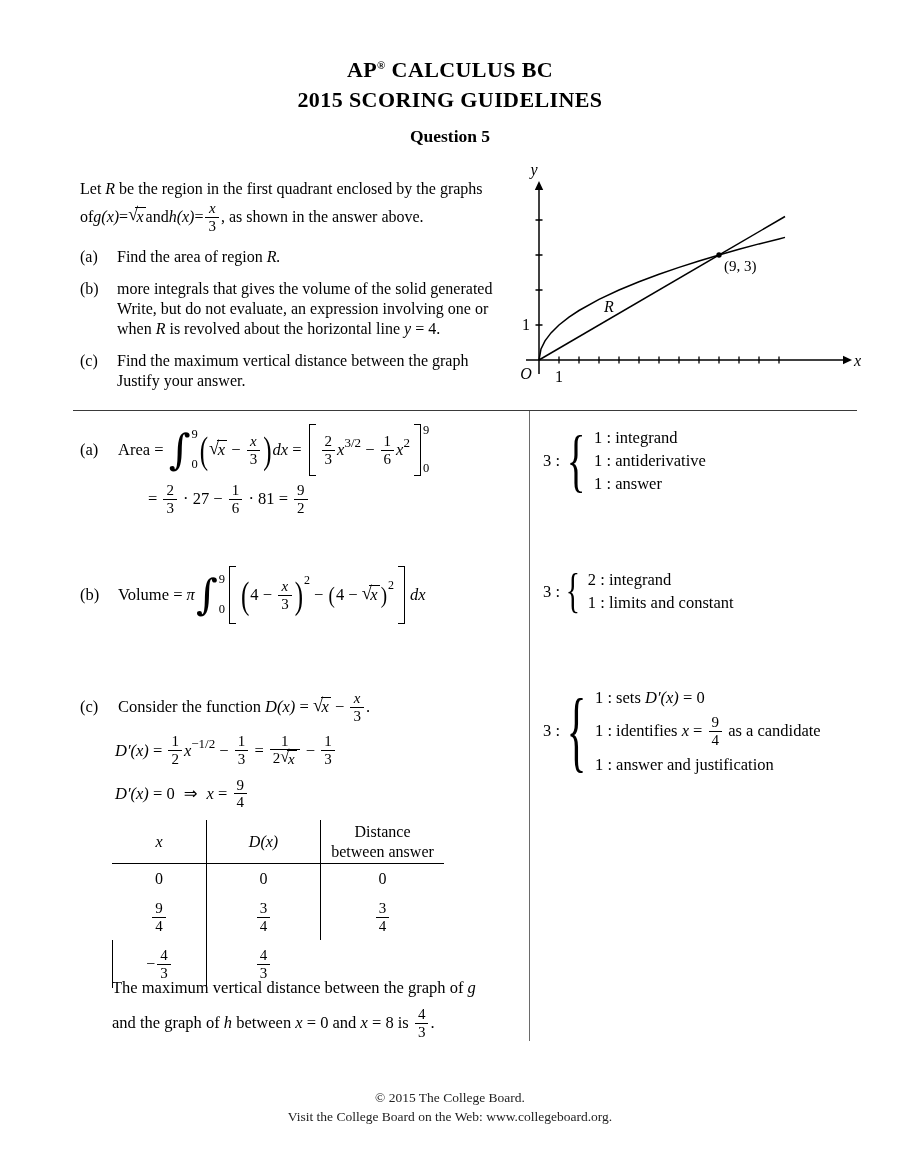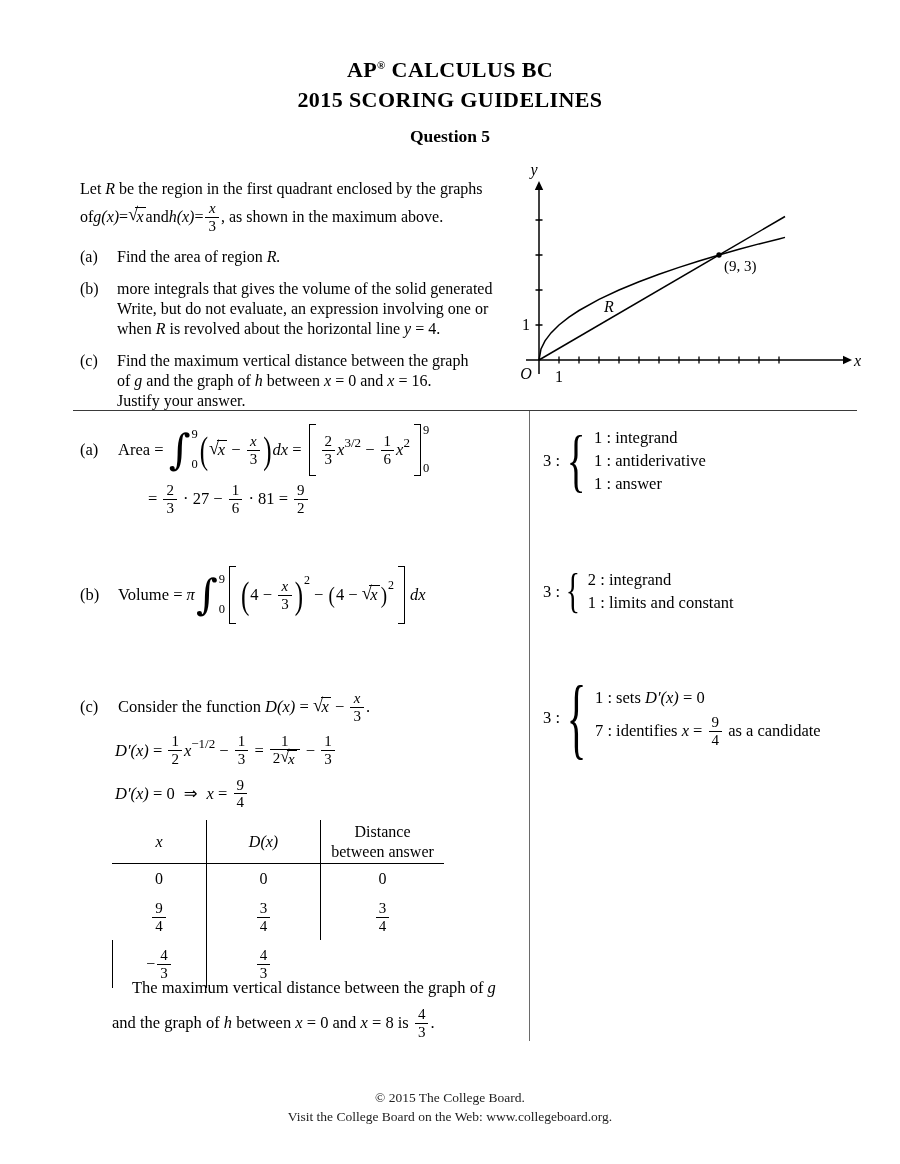--- a/index.html
+++ b/index.html
@@ -90,21 +90,21 @@
   .tc.bl { border-left:1.2px solid #000; }
   .tc.hb { border-bottom:1.2px solid #000; }
   .th { height:44px; line-height:20px; }
   .r1 { height:30px; }
   .r2 { height:46px; }
   .r3 { height:48px; }
   .negfrac { display:inline-flex; align-items:center; }
 
   
   .closing { position:absolute; left:112px; top:976px; font-size:16.5px; }
-  .closing .cl1 { line-height:24px; white-space:pre;margin-left:20px; }
+  .closing .cl1 { line-height:24px; white-space:pre; }
   .closing .cl2 { display:flex; align-items:center; margin-top:6px; height:34px; white-space:pre; }
 
   
   .footer { position:absolute; left:0; top:1088px; width:900px; text-align:center;
             font-size:13.5px; line-height:19px; color:#222; }
 </style>
 </head>
 <body>
 
 <div class="page">
@@ -125,39 +125,38 @@
           <span class="sg">√</span>
           <span class="rad mi">x</span>
         </span>
         <span> and </span>
         <span class="mi">h(x)</span>
         <span> = </span>
         <span class="frac">
           <span class="num mi">x</span>
           <span class="den">3</span>
         </span>
-        <span>,  as shown in the maximum above.</span>
+        <span>,  as shown in the answer above.</span>
     </div>
     <div class="item first">
       <span class="lbl">(a)</span>
       <span><span>Find the area of region </span><span class="mi">R.</span></span>
     </div>
     <div class="item">
       <span class="lbl">(b)</span>
       <span>
         <span style="display:block">more integrals that gives the volume of the solid generated</span>
         <span style="display:block">Write, but do not evaluate, an expression involving one or</span>
         <span style="display:block"><span>when </span><span class="mi">R</span><span> is revolved about the horizontal line </span><span class="mi">y</span><span> = 4.</span></span>
       </span>
     </div>
     <div class="item">
       <span class="lbl">(c)</span>
       <span>
         <span style="display:block">Find the maximum vertical distance between the graph</span>
-        <span style="display:block"><span>of </span><span class="mi">g</span><span> and the graph of </span><span class="mi">h</span><span> between </span><span class="mi">x</span><span> = 0 and </span><span class="mi">x</span><span> = 16.</span></span>
         <span style="display:block">Justify your answer.</span>
       </span>
     </div>
   </div>
 
   <div class="figure">
     <svg width="352" height="238" viewBox="0 0 352 238">
 
       <path d="M14 202 H331" stroke="#000" stroke-width="1.5" fill="none"></path>
       <polygon points="331,197.8 340,202 331,206.2" fill="#000"></polygon>
@@ -304,21 +303,22 @@
       <span> = </span>
       <span class="frac"><span class="num">9</span><span class="den">4</span></span>
     </div>
   </div>
 
   <div class="rubric rubric-c">
     <span class="rscore">3 :</span>
     <span class="rbrace b3t">{</span>
     <span class="ritems" style="row-gap:6px">
       <span class="ri"><span>1 : sets </span><span class="mi">D′(x)</span><span> = 0</span></span>
-      <span class="ri"><span>7 : identifies </span><span class="mi">x</span><span> = </span><span class="frac"><span class="num">9</span><span class="den">4</span></span><span> as a candidate</span></span>
+      <span class="ri"><span>1 : identifies </span><span class="mi">x</span><span> = </span><span class="frac"><span class="num">9</span><span class="den">4</span></span><span> as a candidate</span></span>
+      <span class="ri">1 : answer and justification</span>
     </span>
   </div>
 
   <div class="tbl">
     <div class="tc th hb mi">x</div>
     <div class="tc th hb bl mi">D(x)</div>
     <div class="tc th hb bl">
         <span>
           <span style="display:block">Distance</span>
           <span style="display:block">between answer</span>

